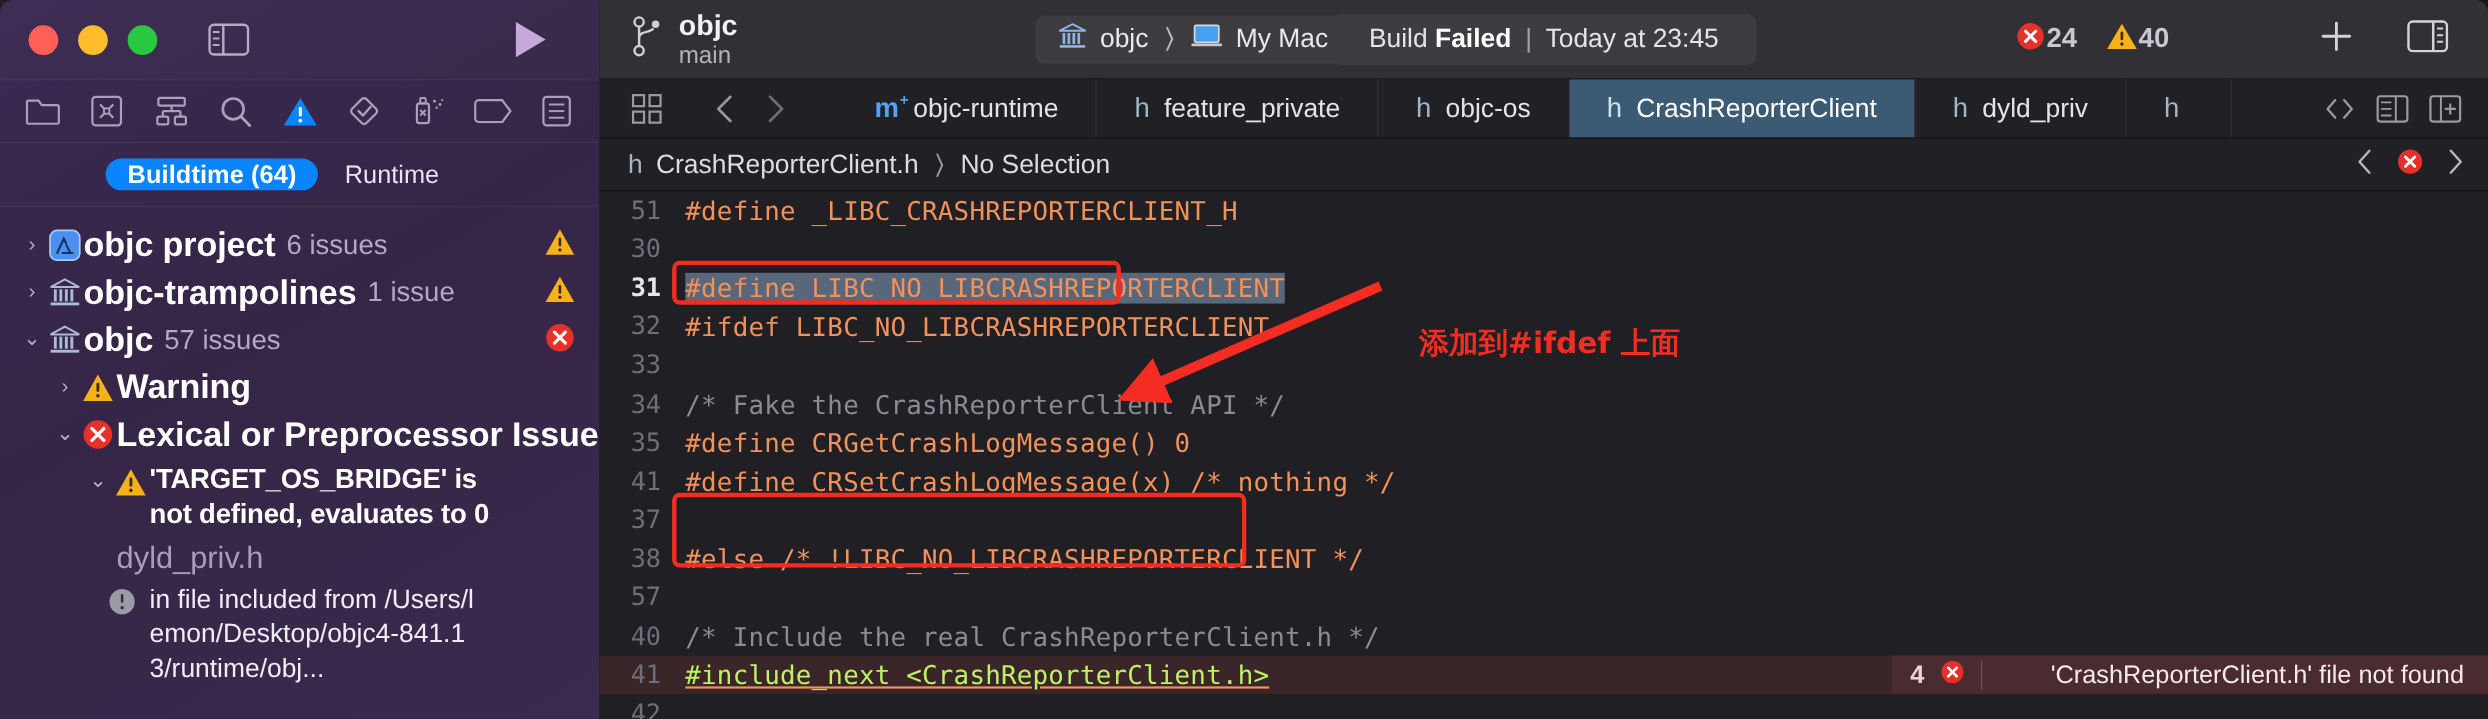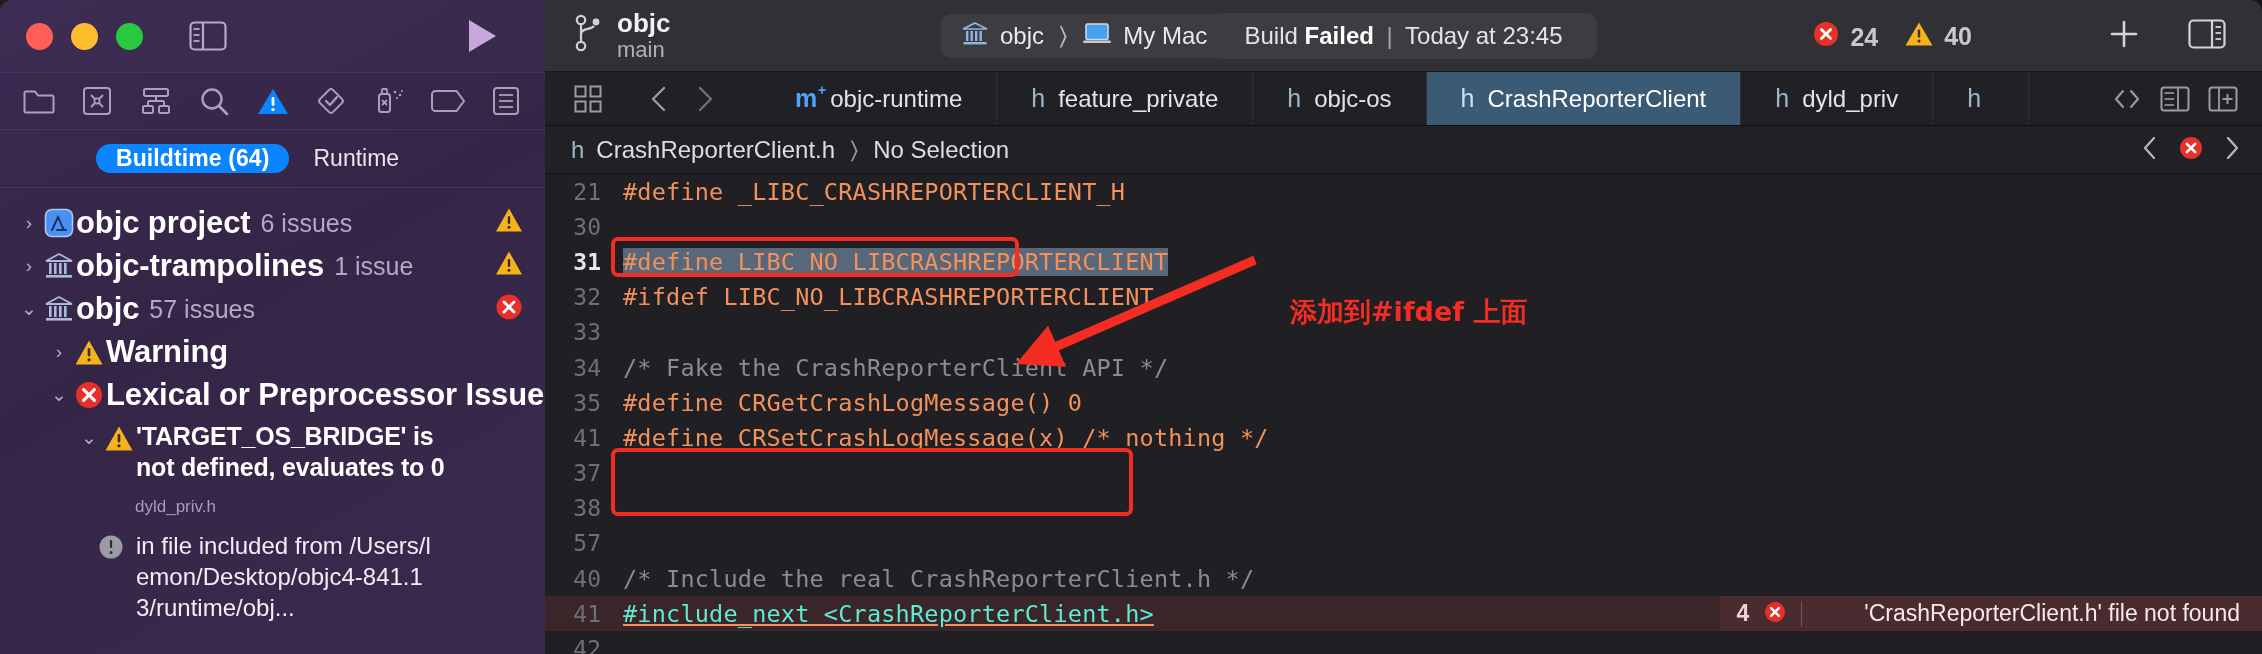--- a/index.html
+++ b/index.html
@@ -85,21 +85,21 @@
   .l2 { padding-left: 46px; }
   .l3 { padding-left: 76px; }
   .l4 { padding-left: 106px; }
 
   .wrap-label {
     color: #ffffff; font-size: 25px; font-weight: 600;
     line-height: 31px; letter-spacing: -.2px;
     max-width: 330px; white-space: normal; word-break: break-word;
   }
   .wrap-sub {
-    color: #a79dbb; font-size: 17px; font-weight: 400; line-height: 31px; margin-left: 29px;
+    color: #a79dbb; font-size: 28px; font-weight: 400; line-height: 31px;
   }
   .wrap-note {
     color: #f1edf8; font-size: 24px; font-weight: 500; line-height: 31px;
     max-width: 300px; white-space: normal; word-break: break-all;
   }
 
   
   .editor-pane { flex: 1; display: flex; flex-direction: column; background: #17171a; min-width: 0; }
 
   .top-toolbar {
@@ -128,21 +128,21 @@
     pointer-events: none;
   }
   .build-status-inner {
     background: #3c3c41; border-radius: 9px; padding: 9px 34px;
     color: #e4e4e8; font-size: 24px; pointer-events: auto;
   }
   .build-status-inner b { font-weight: 700; color: #ffffff; }
   .build-sep { color: #a3a3ab; margin: 0 6px; }
 
   .counters { position: absolute; right: 290px; display: flex; align-items: center; gap: 26px; }
-  .counter { display: flex; align-items: flex-end; gap: 10px; }
+  .counter { display: flex; align-items: center; }
   .counter-num { color: #c8c8d0; font-size: 25px; font-weight: 600; }
 
   .toolbar-right { position: absolute; right: 36px; display: flex; align-items: center; gap: 48px; }
 
   
   .tabbar {
     height: 54px; background: #212125;
     display: flex; align-items: stretch;
     border-bottom: 1px solid #0f0f11;
   }
@@ -182,21 +182,21 @@
     font-size: 23px; user-select: none;
   }
   .ln.cur { color: #e6e6ec; font-weight: 700; }
   .src {
     font-family: "DejaVu Sans Mono", monospace;
     font-size: 23.5px; white-space: pre; color: #e8a06a;
     letter-spacing: .2px;
   }
   .c-kw { color: #f2915a; }
   .c-com { color: #8b8b96; }
-  .c-inc { color: #5eead4; text-decoration: underline; text-decoration-color: #f2915a; }
+  .c-inc { color: #bef264; text-decoration: underline; text-decoration-color: #f2915a; }
   .sel-hl { background: #59677a; }
   .line-err { background: #3a2628; }
 
   .anno-box {
     position: absolute; border: 4px solid #f42c22; border-radius: 7px;
     pointer-events: none;
   }
   .anno-text {
     position: absolute; color: #f42c22; font-size: 27px; font-weight: 600;
     font-family: "DejaVu Sans", sans-serif; white-space: nowrap;
@@ -627,21 +627,21 @@
           <svg width="16" height="24" viewBox="0 0 16 24">
               <polyline points="4,2 13,12 4,22" fill="none" stroke="#b7b7c0" stroke-width="2.2" stroke-linecap="round" stroke-linejoin="round"></polyline>
             </svg>
         </span>
       </span>
     </div>
 
     <div class="code-area">
 
       <div class="code-line">
-        <span class="ln">21</span>
+        <span class="ln">51</span>
         <span class="src c-kw">#define _LIBC_CRASHREPORTERCLIENT_H</span>
       </div>
 
       <div class="code-line">
         <span class="ln">30</span>
         <span class="src"></span>
       </div>
 
       <div class="code-line">
         <span class="ln cur">31</span>
@@ -673,20 +673,21 @@
         <span class="src c-kw">#define CRSetCrashLogMessage(x) /* nothing */</span>
       </div>
 
       <div class="code-line">
         <span class="ln">37</span>
         <span class="src"></span>
       </div>
 
       <div class="code-line">
         <span class="ln">38</span>
+        <span class="src c-kw">#else /* !LIBC_NO_LIBCRASHREPORTERCLIENT */</span>
       </div>
 
       <div class="code-line">
         <span class="ln">57</span>
         <span class="src"></span>
       </div>
 
       <div class="code-line">
         <span class="ln">40</span>
         <span class="src c-com">/* Include the real CrashReporterClient.h */</span>

